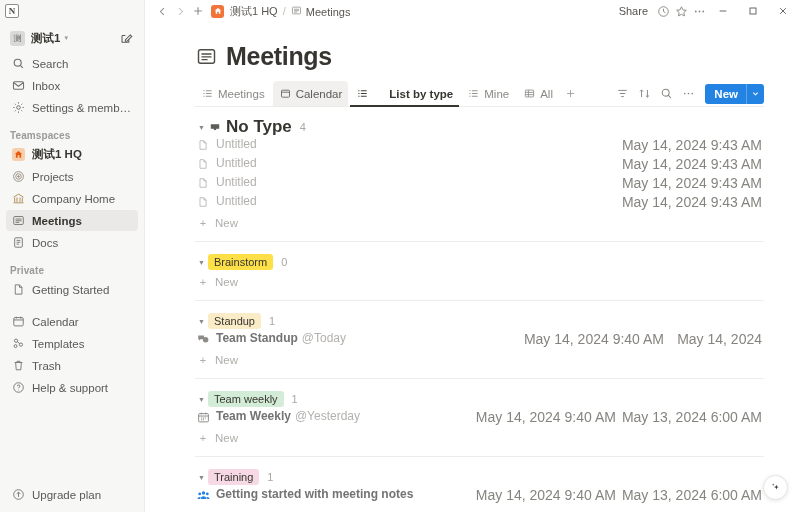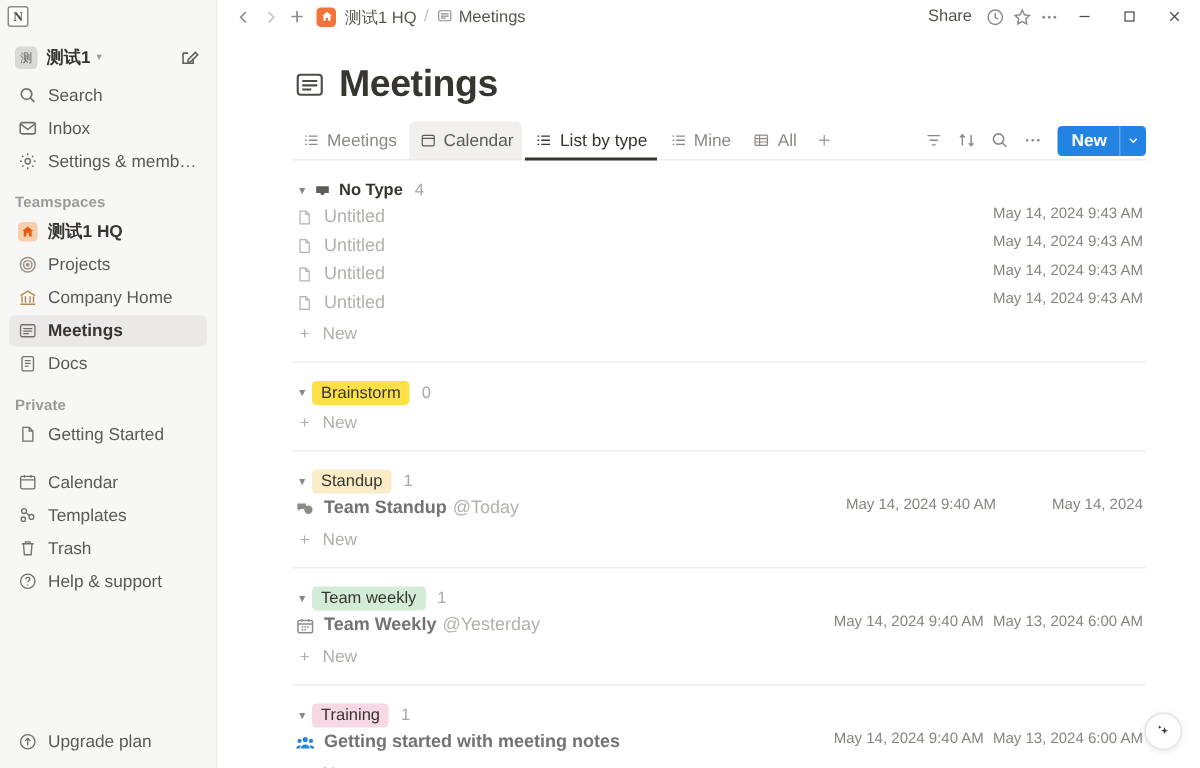--- a/index.html
+++ b/index.html
@@ -142,21 +142,21 @@
     padding: 0 6px; margin-right: 2px; cursor: pointer;
     font-size: 11.5px; color: #8b8985; border-radius: 4px 4px 0 0;
     position: relative; white-space: nowrap;
   }
   .view-tab .vt-ico {
     width: 13px; height: 13px; display: flex; align-items: center; justify-content: center;
     margin-right: 4px; color: #8b8985; flex-shrink: 0;
   }
   .view-tab.hovered { background: #f1f0ee; color: #5d5b56; }
   .view-tab.hovered .vt-ico { color: #5d5b56; }
-  .view-tab.active { color: #37352f; font-weight: normal; }
+  .view-tab.active { color: #37352f; font-weight: bold; gap: 16px; }
   .view-tab.active .vt-ico { color: #37352f; }
   .view-tab.active::after {
     content: ""; position: absolute; left: 0; right: 0; bottom: -1px;
     height: 2px; background: #37352f;
   }
   .view-add {
     width: 20px; height: 22px; display: flex; align-items: center; justify-content: center;
     color: #a5a39f; cursor: pointer; border-radius: 3px;
   }
 
@@ -181,42 +181,42 @@
 
   
   .groups { margin-top: 6px; }
   .group { }
   .group-head {
     display: flex; align-items: center; height: 20px;
     margin-top: 10px; cursor: pointer;
   }
   .g-arrow { width: 13px; font-size: 7px; color: #8b8985; display: flex; align-items: center; justify-content: center; }
   .g-icon { width: 14px; height: 14px; display: flex; align-items: center; justify-content: center; color: #5f5d58; margin-right: 4px; }
-  .g-plain { font-size: 11px; font-weight: bold; color: #37352f; }
+  .g-plain { font-size: 17px; font-weight: bold; color: #37352f; }
   .g-tag {
     font-size: 11px; font-weight: normal; color: #37352f;
     padding: 1px 6px; border-radius: 3px; line-height: 14px;
   }
   .g-count { font-size: 11px; color: #a9a7a2; margin-left: 8px; }
 
   .row {
     display: flex; align-items: flex-start; height: 19px;
     cursor: pointer; padding-right: 2px;
   }
   .r-icon {
     width: 16px; height: 16px; display: flex; align-items: center; justify-content: center;
     margin-right: 5px; flex-shrink: 0; color: #b5b3af;
   }
   .r-title { font-size: 12px; color: #737373; white-space: nowrap; }
   .r-title.untitled { color: #b3b1ad; }
   .r-title.bold { font-weight: bold; }
   .r-sub { font-size: 12px; color: #b3b1ad; margin-left: 4px; white-space: nowrap; }
   .r-dates { margin-left: auto; display: flex; align-items: center; }
   .r-date {
-    font-size: 10px; color: #86847f; white-space: nowrap;
+    font-size: 14px; color: #86847f; white-space: nowrap;
     text-align: right;
   }
   .r-date.d1 { min-width: 108px; }
   .r-date.d2 { min-width: 92px; margin-left: 6px; }
 
   .new-row {
     display: flex; align-items: center; height: 19px;
     cursor: pointer; color: #b0aeaa;
   }
   .new-plus { width: 16px; display: flex; align-items: center; justify-content: center; font-size: 11px; margin-right: 4px; }

